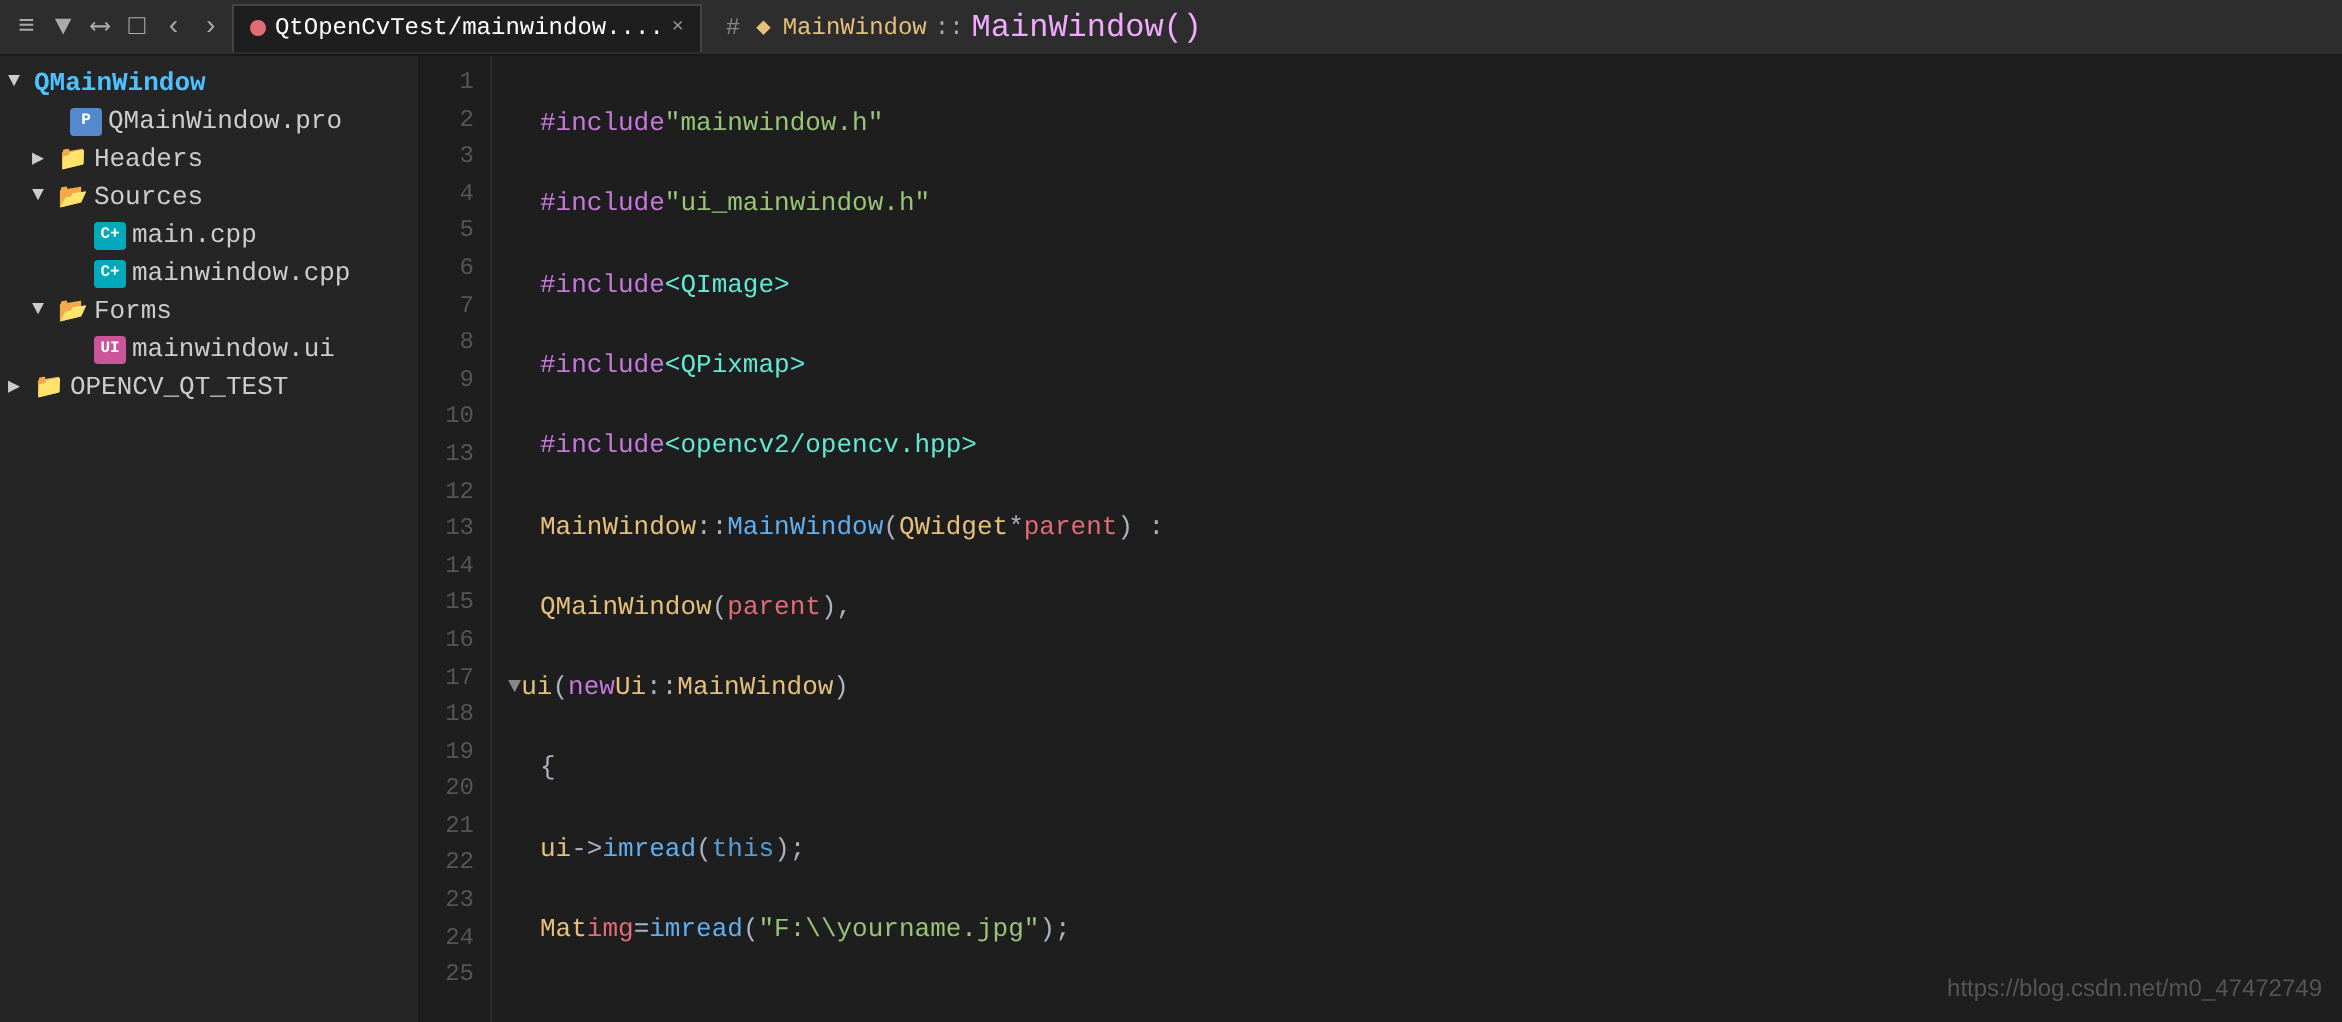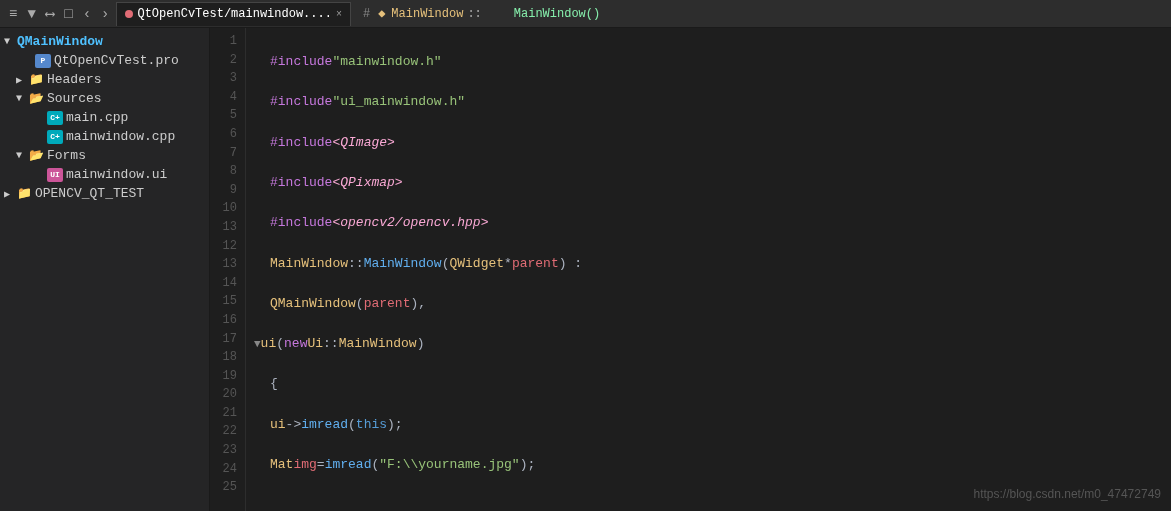--- a/index.html
+++ b/index.html
@@ -170,21 +170,21 @@
       display: flex;
       align-items: center;
       min-height: 20px;
     }
     .fold-placeholder { width: 16px; display: inline-block; }
 
     
     .kw { color: #c678dd; } 
     .kw2 { color: #569cd6; } 
     .str { color: #98c379; } 
-    .inc { color: #f9a8d4; font-style: italic; } 
+    .inc { color: #5eead4; } 
     .fn { color: #61afef; } 
     .cls { color: #e5c07b; } 
     .op { color: #abb2bf; }
     .arrow-fold { color: #888; font-size: 11px; }
 
     
     #watermark {
       position: absolute;
       bottom: 10px;
       right: 10px;
@@ -206,34 +206,34 @@
   <span class="top-icon">›</span>
   <div class="tab-item active">
     <span class="tab-dot"></span>
     <span>QtOpenCvTest/mainwindow....</span>
     <span class="tab-close">×</span>
   </div>
   <span class="tab-hash">#</span>
   <span style="color:#e5c07b; margin-left:4px; font-size:12px;">◆</span>
   <span style="color:#e5c07b; font-size:12px; margin-left:2px;">MainWindow</span>
   <span style="color:#aaa; font-size:12px;">::</span>
-  <span style="color:#86efac; font-size:12px;margin-left:28px;">MainWindow()</span>
+  <span style="color:#f0abfc; font-size:16px;">MainWindow()</span>
 </div>
 
 <div id="main">
 
   <div id="sidebar">
     <div class="tree-item root">
       <span class="arrow">▼</span>
       <span>QMainWindow</span>
     </div>
     <div class="tree-item tree-indent-1">
       <span class="fold-placeholder"></span>
       <span class="pro-icon">P</span>
-      <span>QtOpenCvTest.pro</span>
+      <span>QMainWindow.pro</span>
     </div>
     <div class="tree-item tree-indent-1">
       <span class="arrow">▶</span>
       <span class="folder-icon">📁</span>
       <span>Headers</span>
     </div>
     <div class="tree-item tree-indent-1">
       <span class="arrow">▼</span>
       <span class="folder-icon">📂</span>
       <span>Sources</span>

